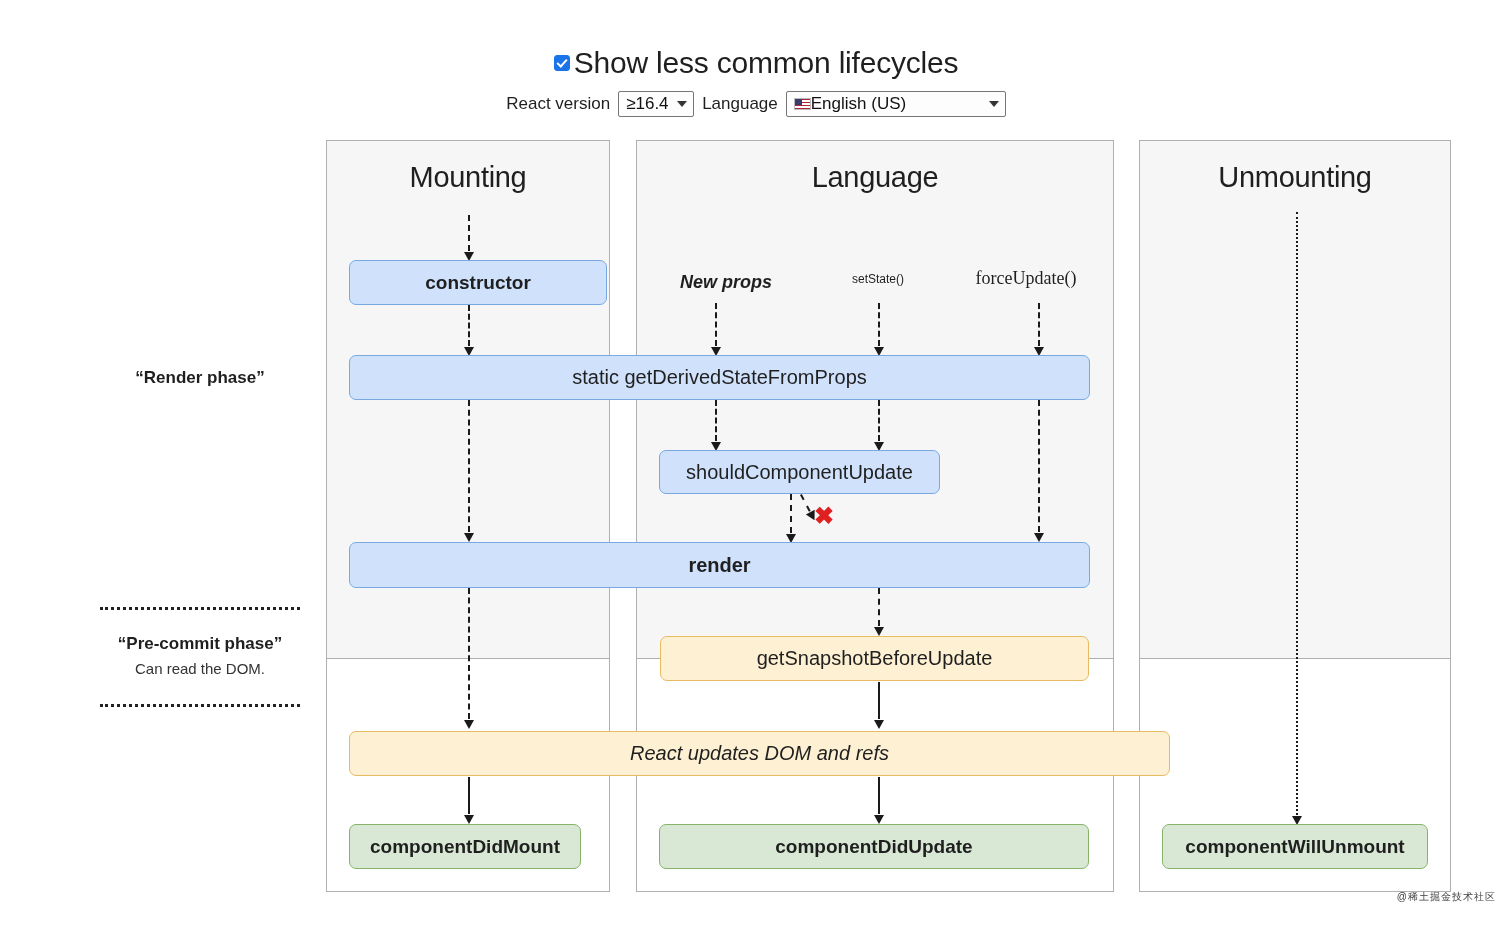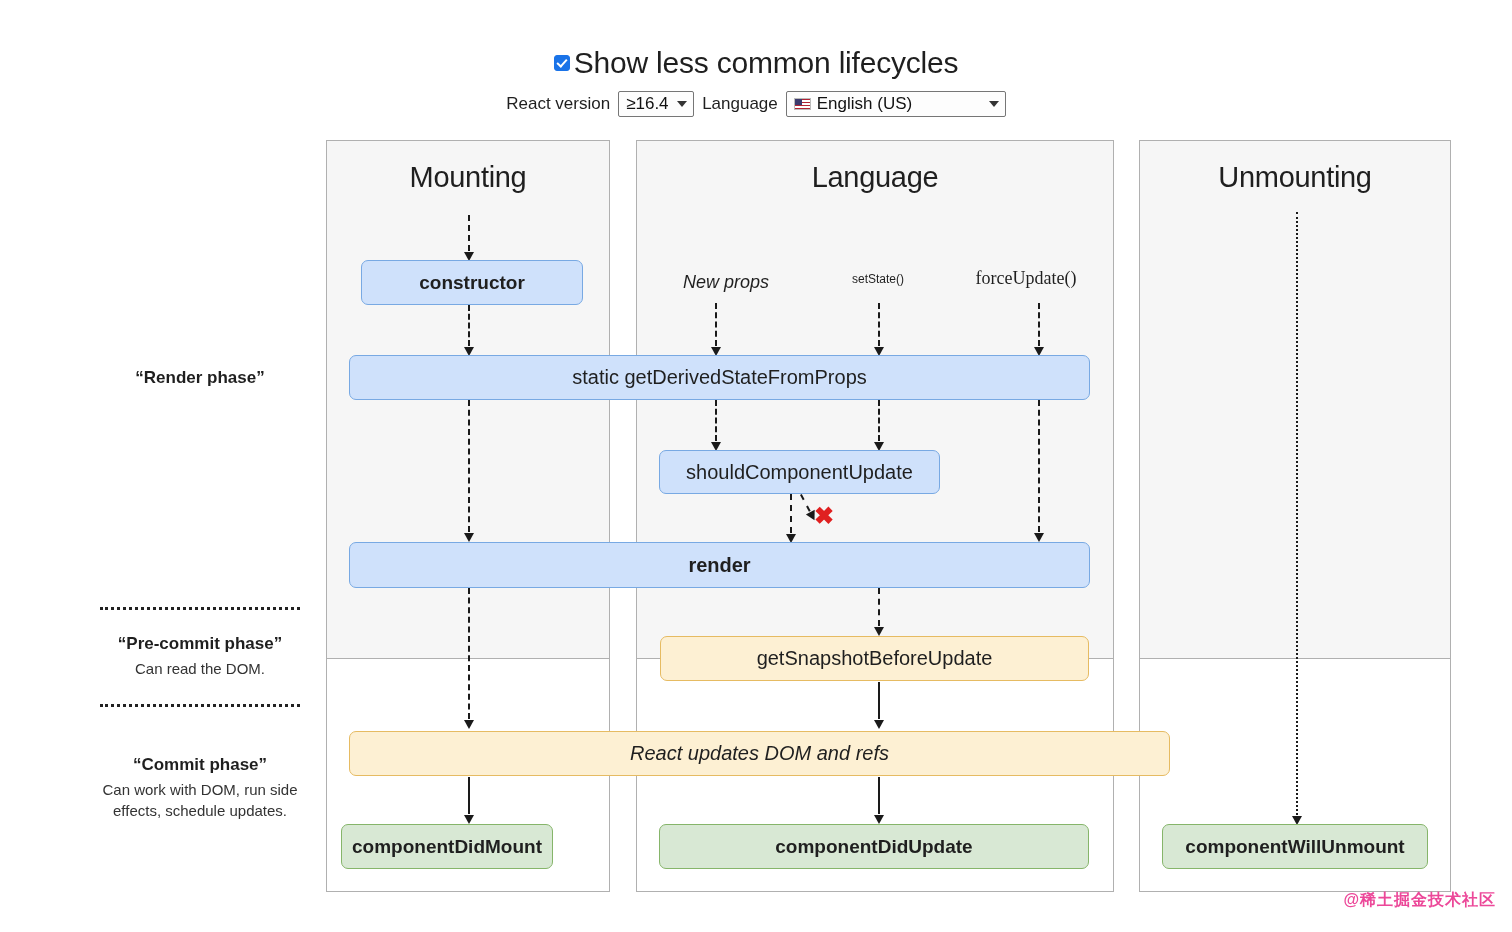--- a/index.html
+++ b/index.html
@@ -30,21 +30,21 @@
     border-width:0 2px 2px 0; transform:rotate(42deg);
   }
   #checkbox-label { font-size:30px; line-height:34px; letter-spacing:-0.2px; }
 
   #select-row {
     display:flex; align-items:center; justify-content:center;
     gap:8px; margin-top:11px; font-size:17px;
   }
   .selbox {
     border:1px solid #767676; background:#fdfdfd; border-radius:2px;
-    height:26px; display:flex; align-items:center; gap:6px;
+    height:26px; display:flex; align-items:center; 
     padding:0 6px 0 7px; font-size:17px; color:#111;
   }
   .selbox .caret {
     width:0;height:0;border-left:5px solid transparent;
     border-right:5px solid transparent;border-top:6px solid #333;
     margin-left:auto;
   }
   #version-select { width:76px; }
   #language-select { width:220px; }
   .flag {
@@ -107,21 +107,21 @@
   .phase { position:absolute; width:240px; left:80px; text-align:center; }
   .phase .t { font-size:17px; font-weight:bold; color:#1f1f1f; }
   .phase .d { font-size:15px; color:#333; line-height:1.42; margin-top:4px; }
   .dotline {
     position:absolute; left:100px; width:200px; height:0;
     border-top:3px dotted #222;
   }
 
   #watermark {
     position:absolute; right:16px; top:890px;
-    font-size:16px; color:#ec4899; letter-spacing:1px;font-weight:bold;
+    font-size:10px; color:#404040; letter-spacing:1px;
   }
 </style>
 </head>
 <body>
 
 <div id="header">
 
   <div id="checkbox-row">
     <span class="cb"></span>
     <span id="checkbox-label">Show less common lifecycles</span>
@@ -168,27 +168,23 @@
   <div class="phase" style="top:756px;">
   </div>
 
   <div class="phase" style="top:634px;">
     <div class="t">“Pre-commit phase”</div>
     <div class="d">Can read the DOM.</div>
   </div>
 
   <div class="dotline" style="top:704px;"></div>
 
-  <div class="phase" style="top:755px;">
-    <div class="t">“Commit phase”</div>
-    <div class="d">Can work with DOM, run side effects, schedule updates.</div>
-  </div>
 
   <div style="position:absolute; left:660px; top:272px; width:132px; text-align:center;
-              font-size:18px; font-style:italic;">New props</div>
+              font-size:18px; font-style:italic;font-weight:bold;">New props</div>
   <div style="position:absolute; left:812px; top:272px; width:132px; text-align:center; font-size:12px;">setState()</div>
   <div style="position:absolute; left:960px; top:268px; width:132px; text-align:center; font-size:18px;font-family:Liberation Serif, serif;">forceUpdate()</div>
 
   <div class="arrow dashed" style="left:468px; top:215px; height:45px;">
     <div class="shaft" style="height:36px;"></div>
       <div class="head"></div>
   </div>
 
   <div class="arrow dashed" style="left:468px; top:305px; height:50px;">
     <div class="shaft" style="height:41px;"></div>
@@ -261,33 +257,33 @@
   <div class="arrow solid" style="left:878px; top:777px; height:46px;">
     <div class="shaft" style="height:37px;"></div>
       <div class="head"></div>
   </div>
 
   <div class="arrow dotted" style="left:1296px; top:212px; height:612px;">
     <div class="shaft" style="height:603px;"></div>
       <div class="head"></div>
   </div>
 
-  <div class="node blue bold" style="left:361px; top:260px; width:222px; height:45px;">constructor</div>
+  <div class="node blue bold" style="left:349px; top:260px; width:258px; height:45px;">constructor</div>
 
   <div class="node blue" style="left:349px; top:355px; width:741px; height:45px; font-size:20px;">static getDerivedStateFromProps</div>
 
   <div class="node blue" style="left:659px; top:450px; width:281px; height:44px; font-size:20px;">shouldComponentUpdate</div>
 
   <div class="node blue bold" style="left:349px; top:542px; width:741px; height:46px; font-size:20px;">render</div>
 
   <div class="node orange" style="left:660px; top:636px; width:429px; height:45px; font-size:20px;">getSnapshotBeforeUpdate</div>
 
   <div class="node orange ital" style="left:349px; top:731px; width:821px; height:45px; font-size:20px;">React updates DOM and refs</div>
 
-  <div class="node green bold" style="left:341px; top:824px; width:212px; height:45px;">componentDidMount</div>
+  <div class="node green bold" style="left:349px; top:824px; width:232px; height:45px;">componentDidMount</div>
 
   <div class="node green bold" style="left:659px; top:824px; width:430px; height:45px;">componentDidUpdate</div>
 
   <div class="node green bold" style="left:1162px; top:824px; width:266px; height:45px;">componentWillUnmount</div>
 
 </div>
 
 <div id="watermark">@稀土掘金技术社区</div>
 
 </body></html>

